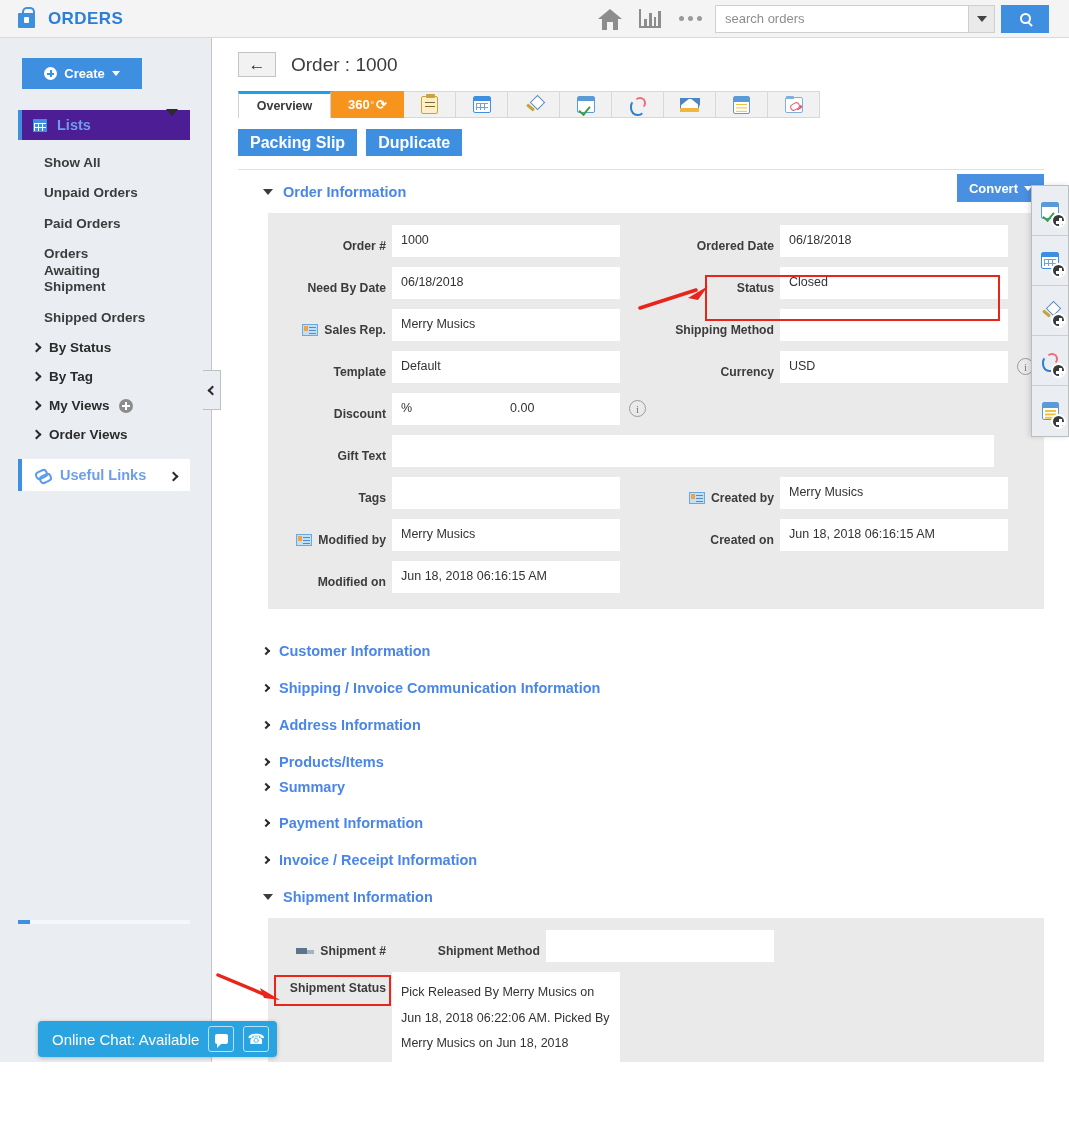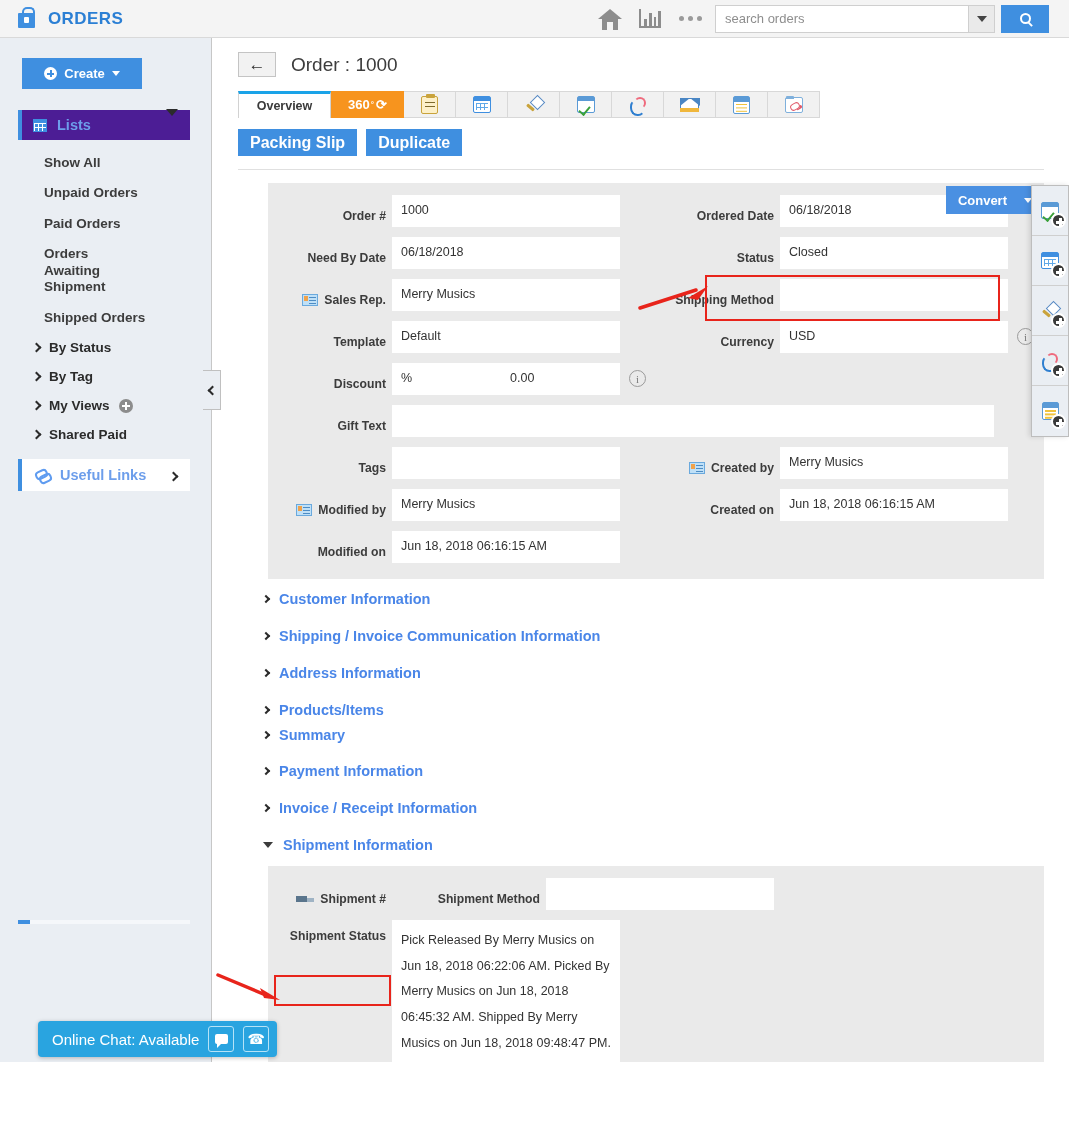--- a/index.html
+++ b/index.html
@@ -160,22 +160,22 @@
   }
   .tab-ic:first-of-type{border-left:1px solid #d8d8d8;}
 
   .actionbar { display:flex; align-items:center; margin: 11px 0 0 25px; }
   .btn-blue {
     height:27px; background:#3f8fe0; color:#fff; font-size:16px; font-weight:bold;
     display:flex;align-items:center;justify-content:center;padding:0 12px;border:none;cursor:pointer;
     font-family:"Liberation Sans",sans-serif;
   }
   .convert-btn {
-    position:absolute; right:25px; top:148px; height:28px; background:#4a90e2; color:#fff;
-    font-size:13px;font-weight:bold;display:flex;align-items:center;gap:17px;padding:0 12px;
+    position:absolute; right:25px; top:136px; height:28px; background:#4a90e2; color:#fff;
+    font-size:13px;font-weight:bold;display:flex;align-items:center;gap:6px;padding:0 12px;
     border:none;cursor:pointer;font-family:"Liberation Sans",sans-serif;
   }
   .hr-sep { margin: 13px 25px 0 25px; border-top:1px solid #e0e0e0; }
 
   
   .section-hdr {
     display:flex;align-items:center;gap:10px; color:#4a86e8; font-size:14.5px;font-weight:bold;
     padding-left:50px; cursor:pointer; margin-top: 14px;
   }
   .section-hdr .chev-d { border-top-color:#3c3c3c; border-left-width:5px;border-right-width:5px;border-top-width:6px;}
@@ -354,21 +354,21 @@
         <span class="chev-r"></span>
         <span>By Tag</span>
       </div>
       <div class="nav-group">
         <span class="chev-r"></span>
         <span>My Views</span>
         <span class="plus-gray"></span>
       </div>
       <div class="nav-group">
         <span class="chev-r"></span>
-        <span>Shared Paid</span>
+        <span>Order Views</span>
       </div>
     </div>
 
     <div class="useful-links">
       <span class="link-ic"></span>
       <span class="ul-label">Useful Links</span>
       <span class="ul-chev"><span class="chev-r"></span></span>
     </div>
 
     <div class="side-scroll">
@@ -426,20 +426,24 @@
       <button class="btn-blue">Packing Slip</button>
       <button class="btn-blue" style="margin-left:9px">Duplicate</button>
     </div>
     <button class="convert-btn">
       <span>Convert</span>
       <span class="cbtn-caret"></span>
     </button>
 
     <div class="hr-sep"></div>
 
+    <div class="section-hdr">
+      <span class="chev-d"></span>
+      <span>Order Information</span>
+    </div>
 
     <div class="panel">
       <div class="frow">
         <div class="fcol">
           <div class="flabel" style="width:118px">Order #</div>
           <div class="fval" style="width:228px;margin-left:6px">1000</div>
         </div>
         <div class="fcol" style="margin-left:12px">
           <div class="flabel" style="width:142px">Ordered Date</div>
           <div class="fval" style="width:228px;margin-left:6px">06/18/2018</div>
@@ -530,21 +534,21 @@
       </div>
 
       <div class="frow" style="margin-bottom:0">
         <div class="fcol">
           <div class="flabel" style="width:118px">Modified on</div>
           <div class="fval" style="width:228px;margin-left:6px">Jun 18, 2018 06:16:15 AM</div>
         </div>
       </div>
     </div>
 
-    <div class="section-hdr" style="margin-top:12px">
+    <div class="section-hdr" style="margin-top:34px">
       <span class="chev-r"></span>
       <span>Customer Information</span>
     </div>
     <div class="section-hdr" style="margin-top:21px">
       <span class="chev-r"></span>
       <span>Shipping / Invoice Communication Information</span>
     </div>
     <div class="section-hdr" style="margin-top:21px">
       <span class="chev-r"></span>
       <span>Address Information</span>

